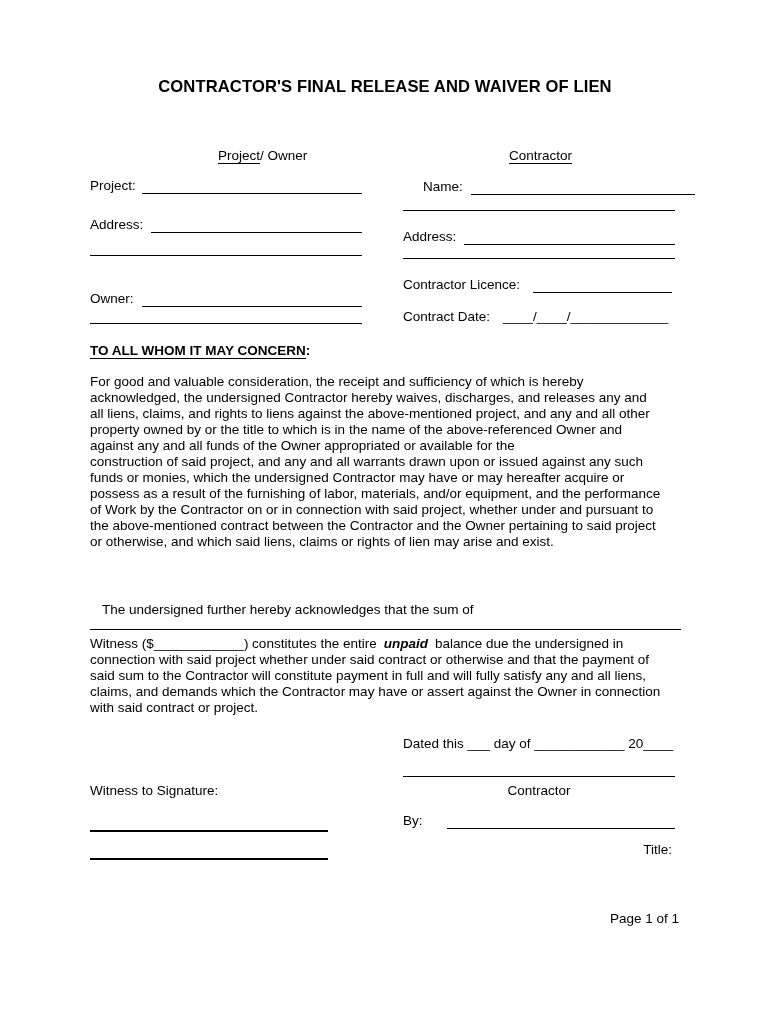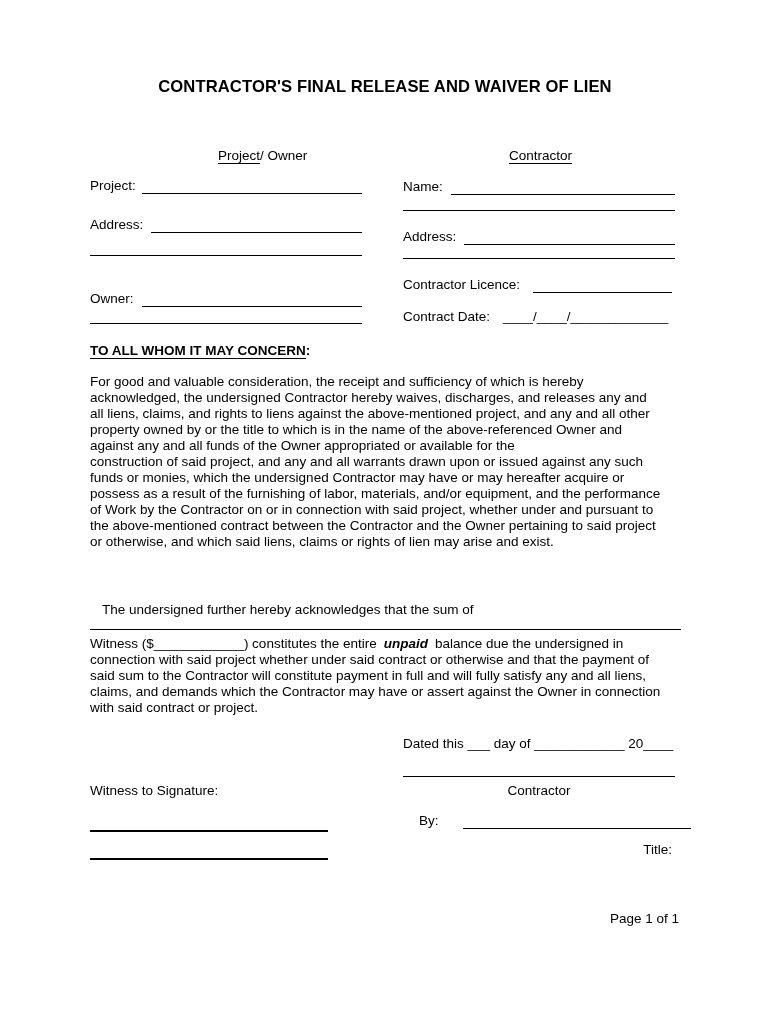--- a/index.html
+++ b/index.html
@@ -45,21 +45,21 @@
     <span class="lbl">Address:</span>
     <span class="blank"></span>
   </div>
   <div class="hline" style="left:90px;top:255px;width:272px;"></div>
   <div class="frow" style="left:90px;top:290px;width:272px;">
     <span class="lbl">Owner:</span>
     <span class="blank"></span>
   </div>
   <div class="hline" style="left:90px;top:323px;width:272px;"></div>
 
-  <div class="frow" style="left:403px;top:178px;width:272px;">
+  <div class="frow" style="left:423px;top:178px;width:272px;">
     <span class="lbl">Name:</span>
     <span class="blank"></span>
   </div>
   <div class="hline" style="left:403px;top:210px;width:272px;"></div>
   <div class="frow" style="left:403px;top:228px;width:272px;">
     <span class="lbl">Address:</span>
     <span class="blank"></span>
   </div>
   <div class="hline" style="left:403px;top:258px;width:272px;"></div>
   <div class="frow" style="left:403px;top:308px;width:272px;">
@@ -96,21 +96,21 @@
 
   <div class="abs pre" style="left:403px;top:735px;"><span>Dated this </span><span>___</span><span> day of </span><span>____________</span><span> 20</span><span>____</span></div>
 
   <div class="hline" style="left:403px;top:776px;width:272px;"></div>
   <div class="caption" style="left:403px;top:783px;width:272px;">Contractor</div>
 
   <div class="abs line1" style="left:90px;top:783px;">Witness to Signature:</div>
   <div class="hline thick" style="left:90px;top:830px;width:238px;"></div>
   <div class="hline thick" style="left:90px;top:858px;width:238px;"></div>
 
-  <div class="frow" style="left:419px;top:812px;width:272px;gap:16px;">
+  <div class="frow" style="left:403px;top:812px;width:272px;gap:16px;">
     <span class="lbl">By:</span>
     <span class="blank"></span>
   </div>
   <div class="frow" style="left:403px;top:841px;width:269px;flex-direction:column;">
     <span class="lbl">Title:</span>
     <span class="blank"></span>
   </div>
 
   <div class="abs line1" style="left:610px;top:911px;">Page 1 of 1</div>
 

